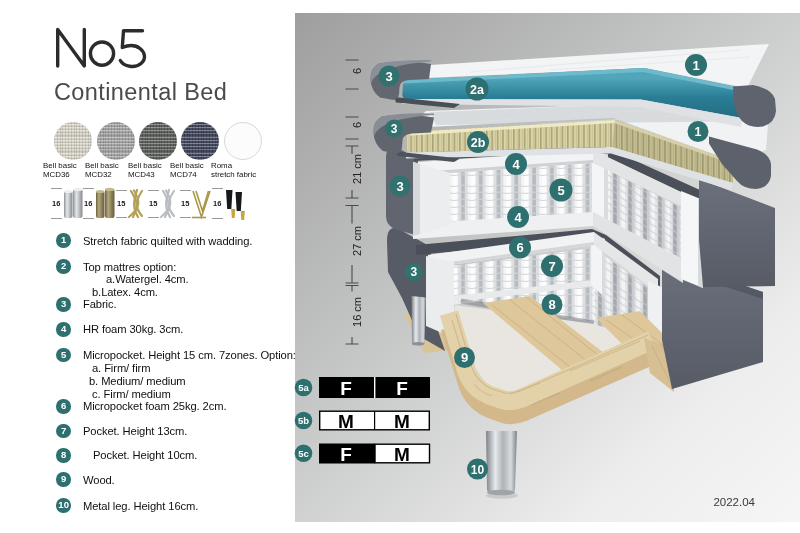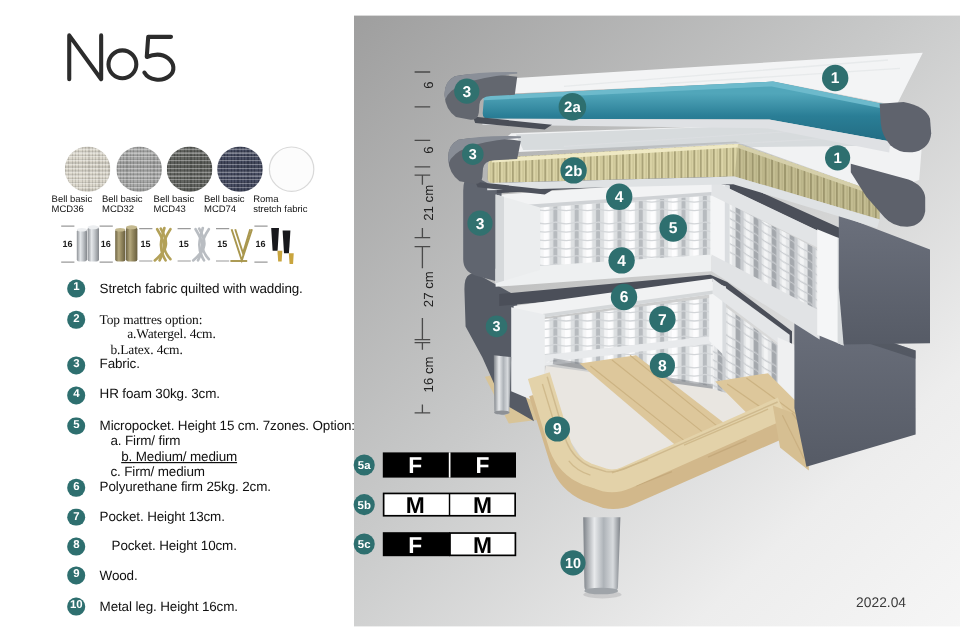--- a/index.html
+++ b/index.html
@@ -22,20 +22,21 @@
   <div class="abs" style="left:0;top:0;width:295px;height:533px;background:#ffffff;"></div>
 
   <svg class="abs" style="left:0;top:0;" width="300" height="110" viewBox="0 0 300 110">
     <g fill="none" stroke="#2c2c2c" stroke-width="3.4" stroke-linecap="round" stroke-linejoin="round">
       <path d="M57.7,66 L57.7,29.5 L84.3,66 L84.3,29.5"></path>
       <circle cx="102" cy="53.6" r="11.6"></circle>
       <path d="M142.5,30.7 L123.5,30.7 L122.3,47.5 C128,45.2 135,44.6 140,48.5 C145,52.4 146.5,59 141,63.5 C135,68.4 124,67 120.3,60.5"></path>
     </g>
   </svg>
 
+  <div class="abs" style="left:54px;top:79px;font-size:23.5px;color:#4a4a4a;letter-spacing:0.4px;">Continental Bed</div>
 
   <div id="swatches">
 
     <div class="abs sw" style="left:54px;top:122px;background-color:#d8d4c8;"></div>
     <div class="abs swl" style="left:43px;top:161px;">Bell basic<br>MCD36</div>
 
     <div class="abs sw" style="left:97px;top:122px;background-color:#a2a3a2;"></div>
     <div class="abs swl" style="left:85px;top:161px;">Bell basic<br>MCD32</div>
 
     <div class="abs sw" style="left:139px;top:122px;background-color:#585a56;"></div>
@@ -127,38 +128,38 @@
       <path d="M240.7,211 h4.1 l-0.6,9 h-2.9 z" fill="#c9a53e"></path>
     </g>
   </svg>
 
   <div id="list">
 
     <div class="lc" style="left:56.4px;top:233.4px;">1</div>
     <div class="li" style="left:83px;top:234.5px;">Stretch fabric quilted with wadding.</div>
 
     <div class="lc" style="left:56.4px;top:259.4px;">2</div>
-    <div class="li" style="left:83px;top:260.5px;font-family:Liberation Serif, serif;">Top mattres option:<br>
+    <div class="li" style="left:83px;top:260.5px;">Top mattres option:<br>
       <span style="margin-left:23px;">a.Watergel. 4cm.</span><br>
       <span style="margin-left:9px;">b.Latex. 4cm.</span></div>
 
     <div class="lc" style="left:56.4px;top:297px;">3</div>
     <div class="li" style="left:83px;top:298.1px;">Fabric.</div>
 
     <div class="lc" style="left:56.4px;top:322.3px;">4</div>
     <div class="li" style="left:83px;top:323.4px;">HR foam 30kg. 3cm.</div>
 
     <div class="lc" style="left:56.4px;top:347.7px;">5</div>
     <div class="li" style="left:83px;top:348.8px;">Micropocket. Height 15 cm. 7zones. Option:<br>
       <span style="margin-left:9px;">a. Firm/ firm</span><br>
-      <span style="margin-left:18px;text-decoration:underline;">b. Medium/ medium</span><br>
+      <span style="margin-left:6px;">b. Medium/ medium</span><br>
       <span style="margin-left:9px;">c. Firm/ medium</span></div>
 
     <div class="lc" style="left:56.4px;top:399.1px;">6</div>
-    <div class="li" style="left:83px;top:400.2px;">Polyurethane firm 25kg. 2cm.</div>
+    <div class="li" style="left:83px;top:400.2px;">Micropocket foam 25kg. 2cm.</div>
 
     <div class="lc" style="left:56.4px;top:423.9px;">7</div>
     <div class="li" style="left:83px;top:425px;">Pocket. Height 13cm.</div>
 
     <div class="lc" style="left:56.4px;top:448.2px;">8</div>
     <div class="li" style="left:93px;top:449.3px;">Pocket. Height 10cm.</div>
 
     <div class="lc" style="left:56.4px;top:472.4px;">9</div>
     <div class="li" style="left:83px;top:473.5px;">Wood.</div>
 

